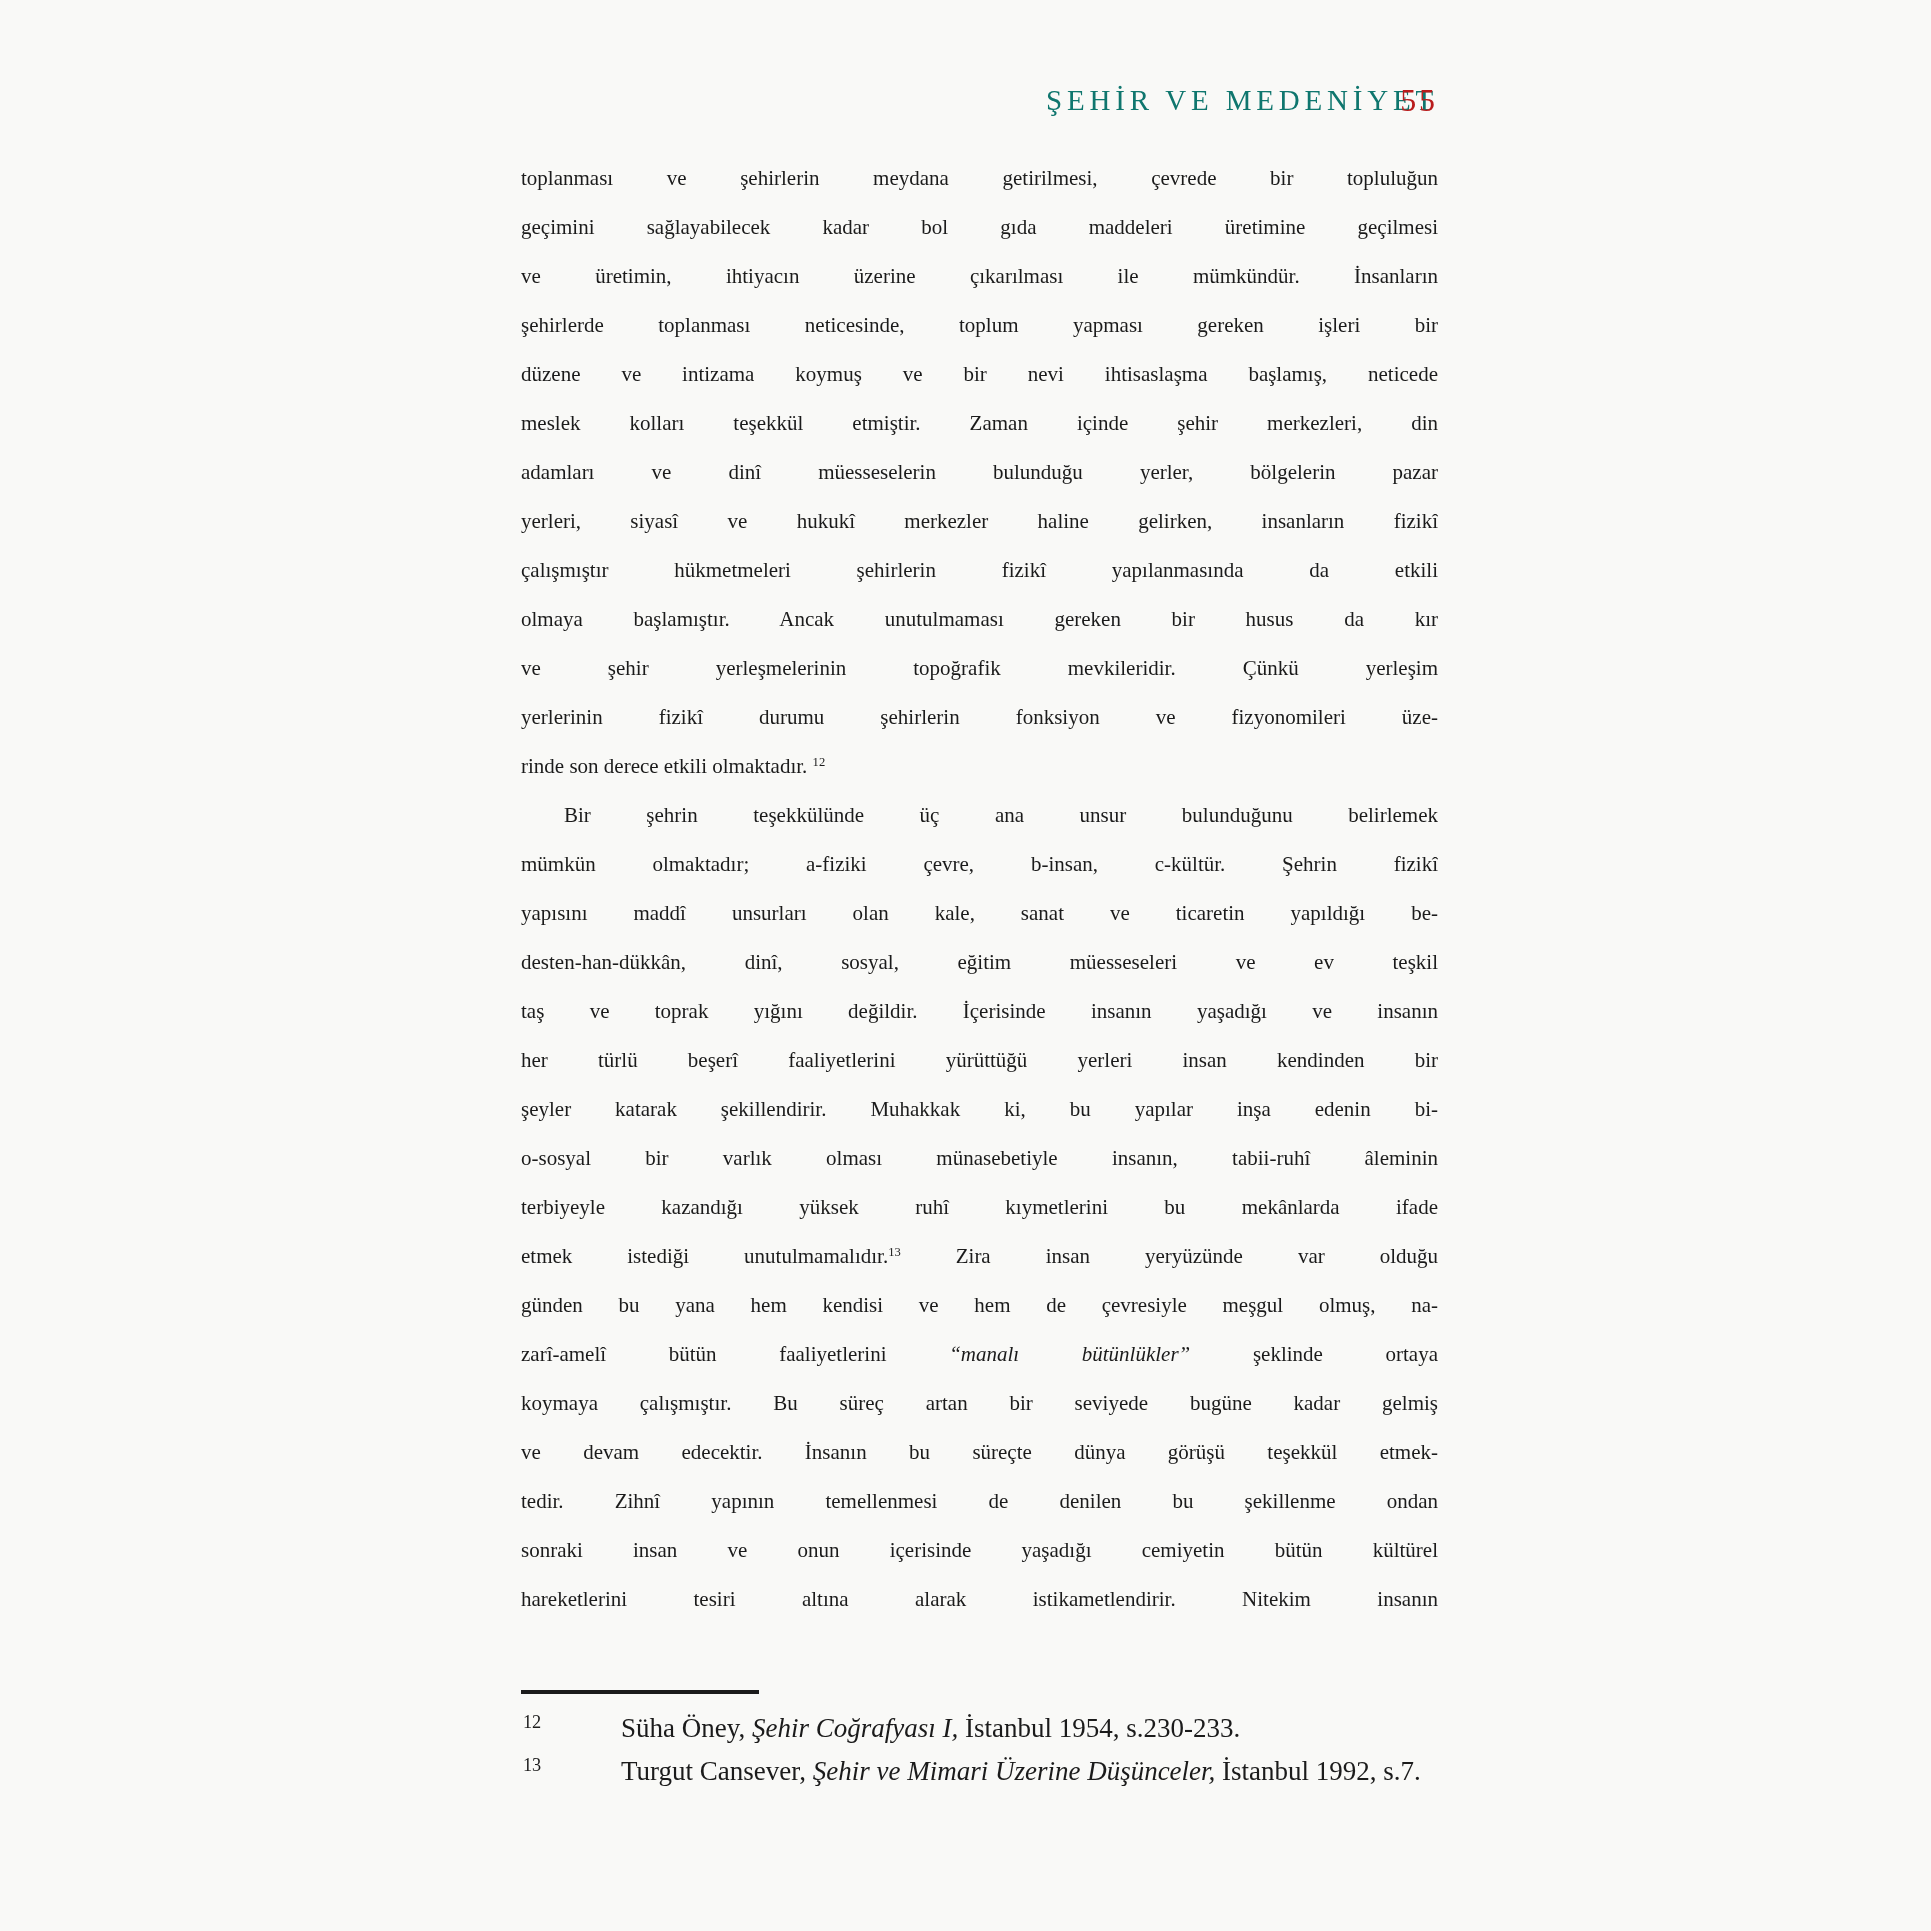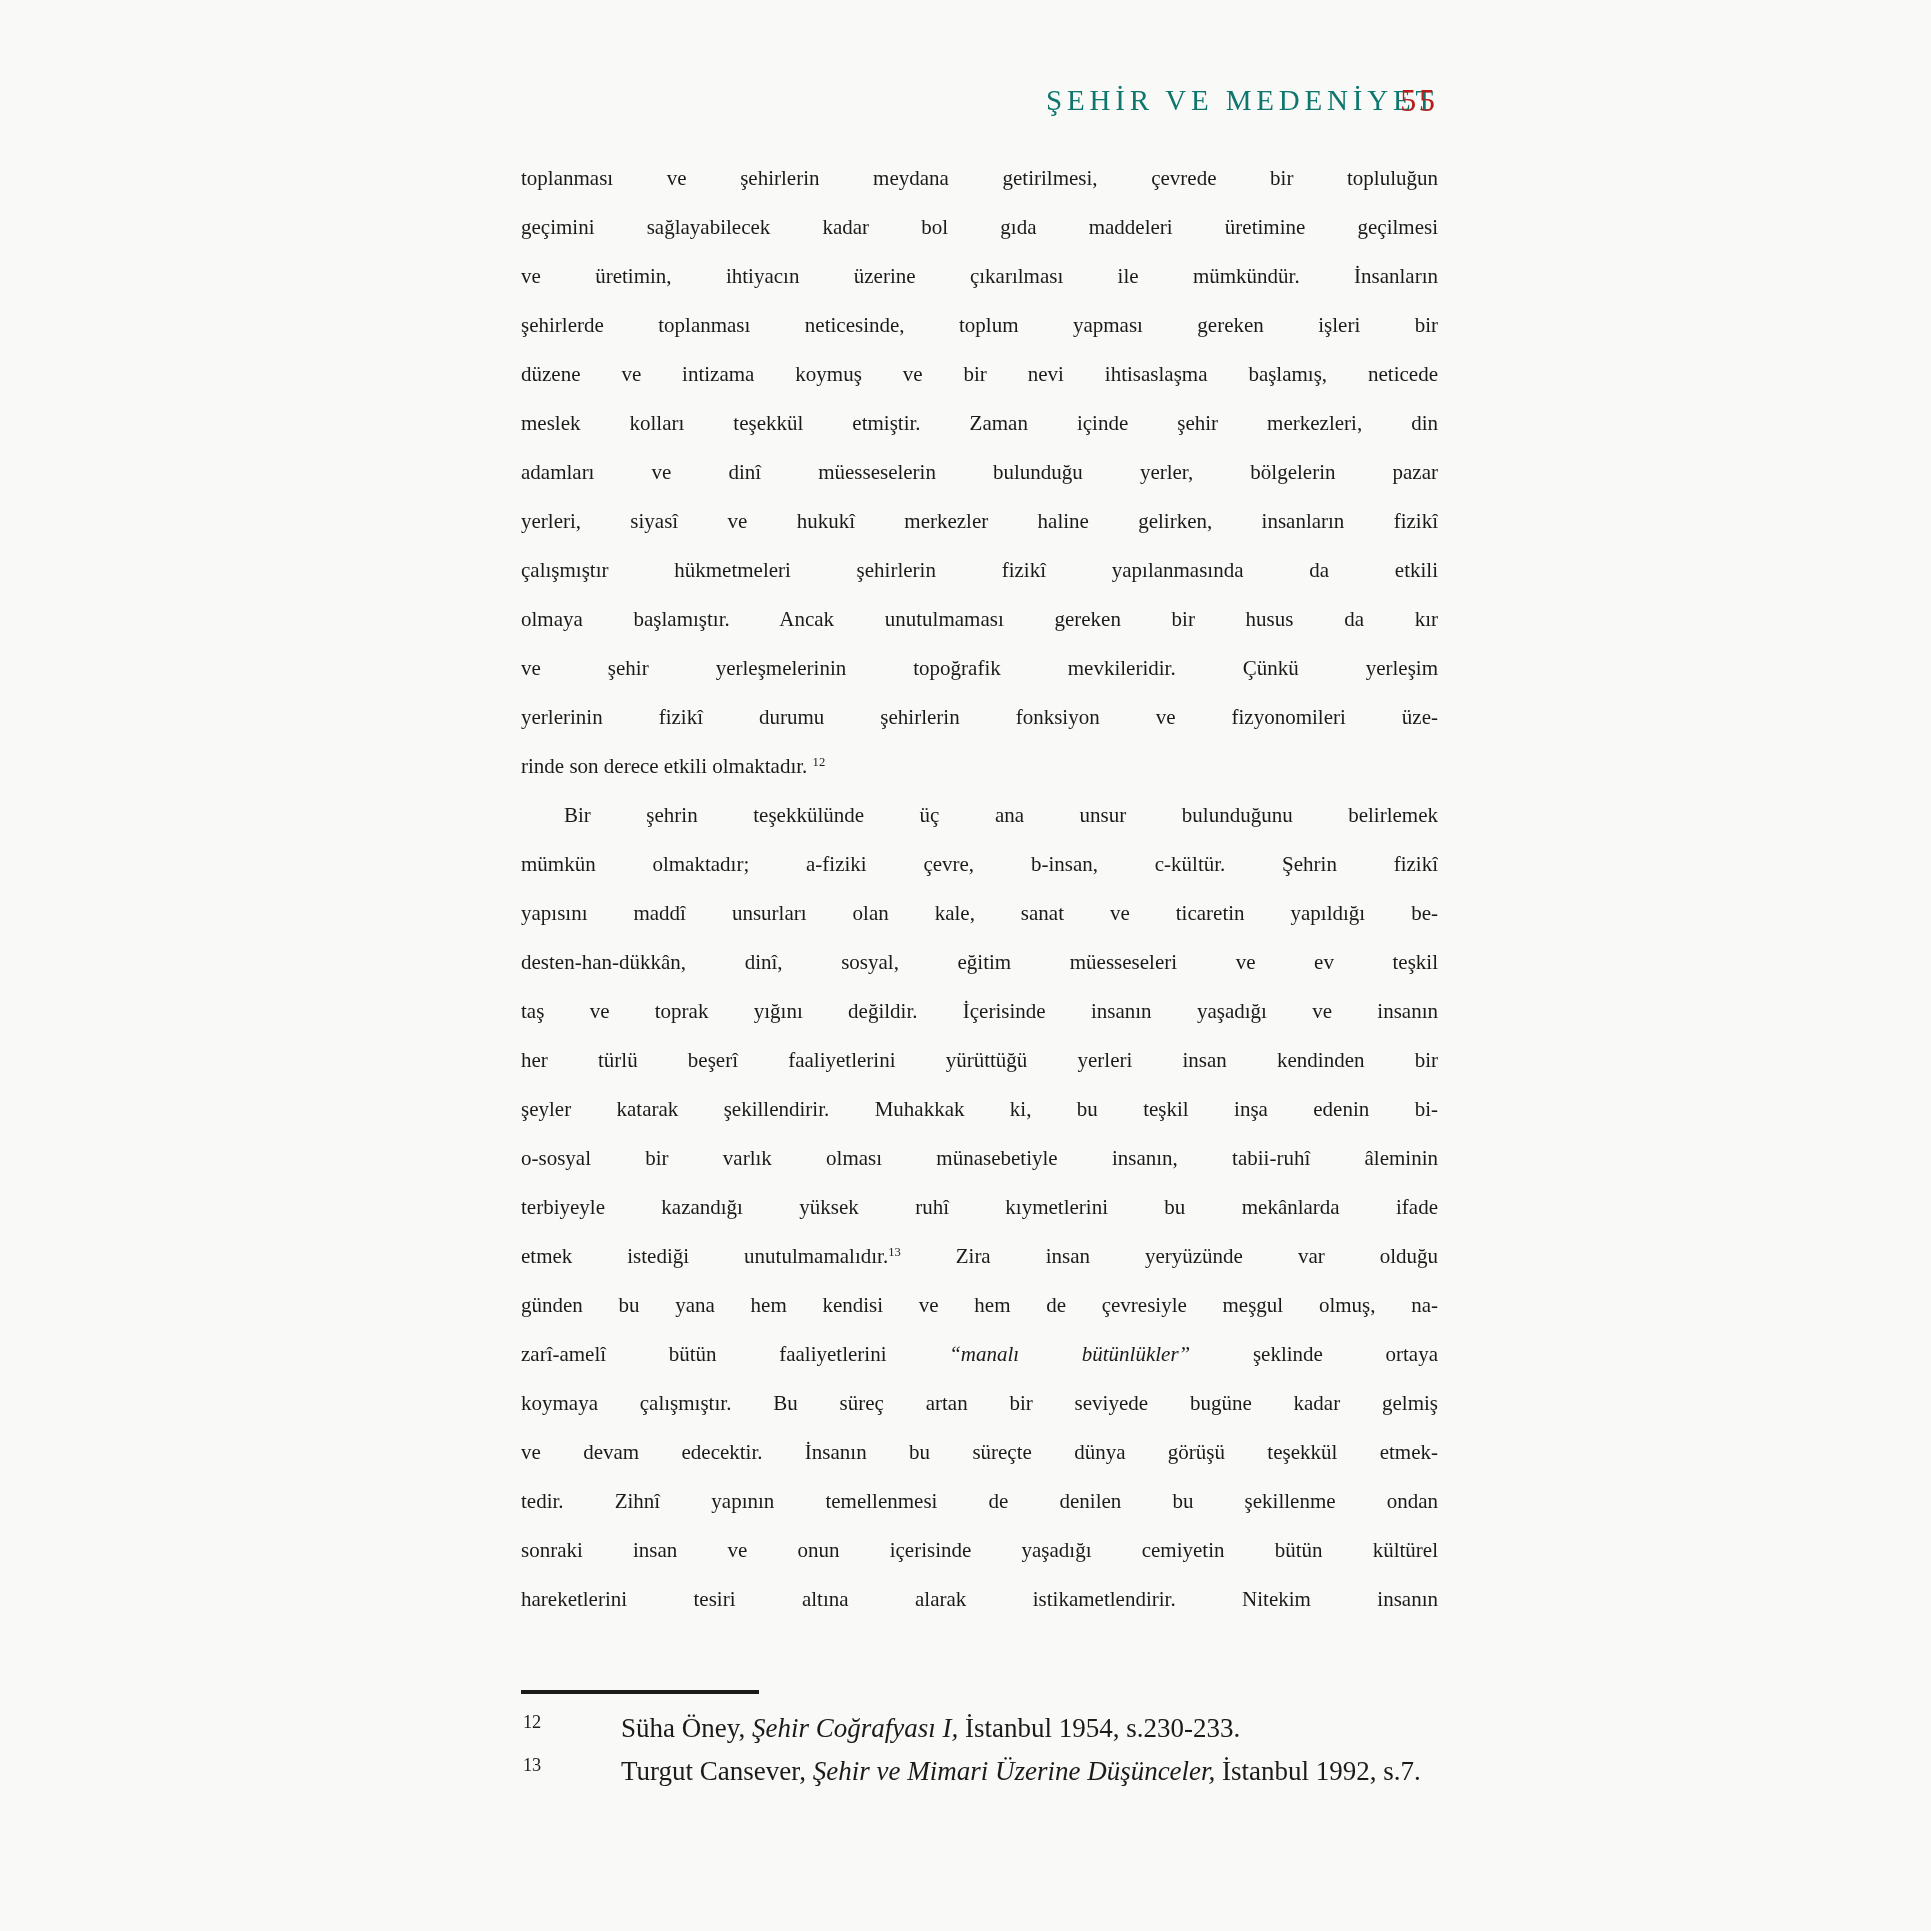--- a/index.html
+++ b/index.html
@@ -130,21 +130,21 @@
       <div class="line"><span>olmaya başlamıştır. Ancak unutulmaması gereken bir husus da kır</span></div>
       <div class="line"><span>ve şehir yerleşmelerinin topoğrafik mevkileridir. Çünkü yerleşim</span></div>
       <div class="line"><span>yerlerinin fizikî durumu şehirlerin fonksiyon ve fizyonomileri üze-</span></div>
       <div class="line no-just"><span>rinde son derece etkili olmaktadır. </span><span class="sup">12</span></div>
       <div class="line indent"><span>Bir şehrin teşekkülünde üç ana unsur bulunduğunu belirlemek</span></div>
       <div class="line"><span>mümkün olmaktadır; a-fiziki çevre, b-insan, c-kültür. Şehrin fizikî</span></div>
       <div class="line"><span>yapısını maddî unsurları olan kale, sanat ve ticaretin yapıldığı be-</span></div>
       <div class="line"><span>desten-han-dükkân, dinî, sosyal, eğitim müesseseleri ve ev teşkil</span></div>
       <div class="line"><span>taş ve toprak yığını değildir. İçerisinde insanın yaşadığı ve insanın</span></div>
       <div class="line"><span>her türlü beşerî faaliyetlerini yürüttüğü yerleri insan kendinden bir</span></div>
-      <div class="line"><span>şeyler katarak şekillendirir. Muhakkak ki, bu teşkil inşa edenin bi-</span></div>
+      <div class="line"><span>şeyler katarak şekillendirir. Muhakkak ki, bu yapılar inşa edenin bi-</span></div>
       <div class="line"><span>o-sosyal bir varlık olması münasebetiyle insanın, tabii-ruhî âleminin</span></div>
       <div class="line"><span>terbiyeyle kazandığı yüksek ruhî kıymetlerini bu mekânlarda ifade</span></div>
       <div class="line"><span>etmek istediği unutulmamalıdır.</span><span class="sup">13</span><span> Zira insan yeryüzünde var olduğu</span></div>
       <div class="line"><span>günden bu yana hem kendisi ve hem de çevresiyle meşgul olmuş, na-</span></div>
       <div class="line"><span>zarî-amelî bütün faaliyetlerini </span><span class="it">“manalı bütünlükler”</span><span> şeklinde ortaya</span></div>
       <div class="line"><span>koymaya çalışmıştır. Bu süreç artan bir seviyede bugüne kadar gelmiş</span></div>
       <div class="line"><span>ve devam edecektir. İnsanın bu süreçte dünya görüşü teşekkül etmek-</span></div>
       <div class="line"><span>tedir. Zihnî yapının temellenmesi de denilen bu şekillenme ondan</span></div>
       <div class="line"><span>sonraki insan ve onun içerisinde yaşadığı cemiyetin bütün kültürel</span></div>
       <div class="line"><span>hareketlerini tesiri altına alarak istikametlendirir. Nitekim insanın</span></div>

